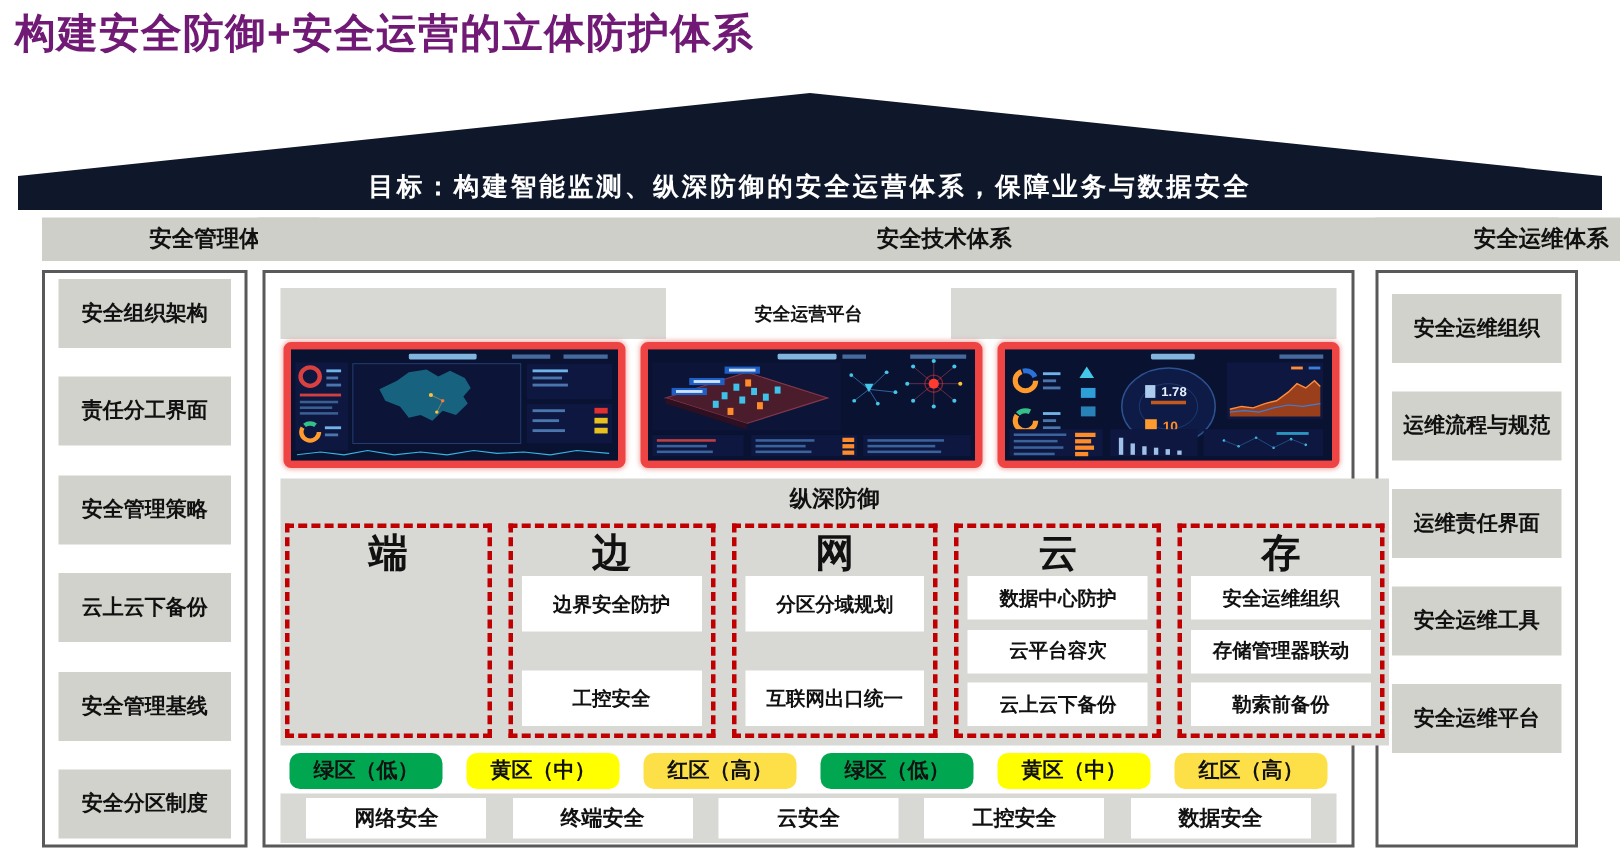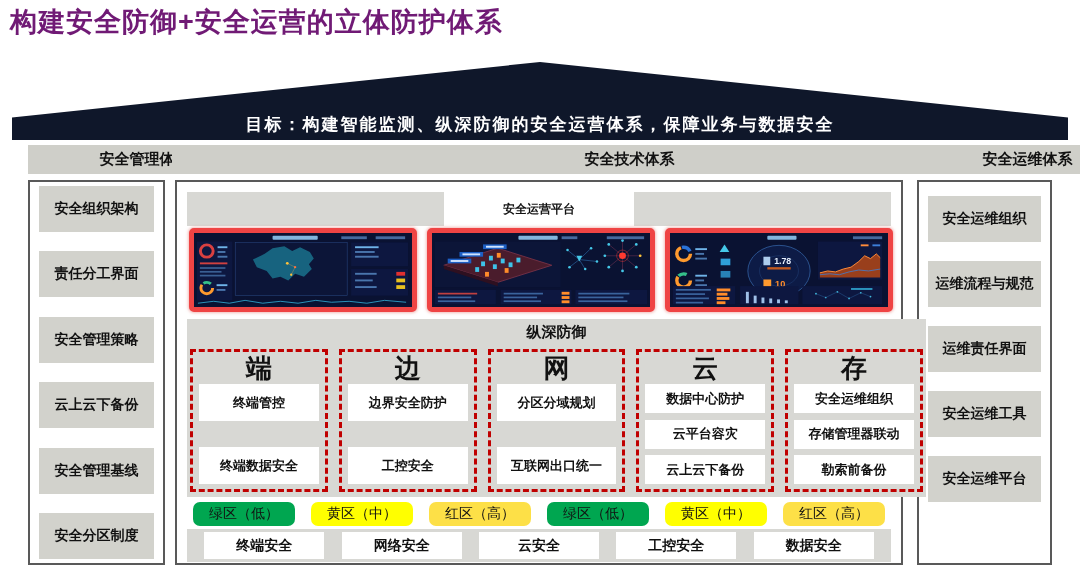--- a/index.html
+++ b/index.html
@@ -66,21 +66,21 @@
   .group-items{flex:1;display:flex;flex-direction:column;justify-content:space-between;}
   .ditem{
     background:#fff;display:flex;align-items:center;justify-content:center;
     font-weight:bold;font-size:13px;white-space:nowrap;
   }
   .g2 .ditem{height:37px;}
   .g3 .ditem{height:29px;}
   .legend{position:absolute;left:16px;top:320px;width:692px;height:25px;display:flex;justify-content:space-between;}
   .zone{
     width:102px;height:24px;border-radius:7px;display:flex;align-items:center;
-    justify-content:center;font-weight:normal;font-size:14px;color:#111;
+    justify-content:center;font-weight:bold;font-size:14px;color:#111;
   }
   .zone-g{background:#00a650}.zone-y{background:#ffff00}.zone-r{background:#fde047}
   .domains-bar{
     position:absolute;left:10px;top:347px;width:704px;height:33px;background:#d8d8d4;
     display:flex;align-items:center;justify-content:space-evenly;
   }
   .domain{
     width:120px;height:27px;background:#fff;display:flex;align-items:center;
     justify-content:center;font-weight:bold;font-size:14px;
   }
@@ -297,24 +297,20 @@
       <polyline points="150,64 160,68 172,62 184,69 196,63 206,67" fill="none" stroke="#2f6fae" stroke-width=".4"></polyline>
       <rect x="186" y="58" width="22" height="2" fill="#35b6e0" opacity=".8"></rect>
     </svg>
   </div>
 
   <div class="defense-area">
     <div class="defense-title">纵深防御</div>
     <div class="groups">
       <div class="group g2">
         <div class="group-name">端</div>
-        <div class="group-items">
-          <div class="ditem">终端管控</div>
-          <div class="ditem">终端数据安全</div>
-        </div>
       </div>
       <div class="group g2">
         <div class="group-name">边</div>
         <div class="group-items">
           <div class="ditem">边界安全防护</div>
           <div class="ditem">工控安全</div>
         </div>
       </div>
       <div class="group g2">
         <div class="group-name">网</div>
@@ -345,20 +341,20 @@
   <div class="legend">
     <div class="zone zone-g">绿区（低）</div>
     <div class="zone zone-y">黄区（中）</div>
     <div class="zone zone-r">红区（高）</div>
     <div class="zone zone-g">绿区（低）</div>
     <div class="zone zone-y">黄区（中）</div>
     <div class="zone zone-r">红区（高）</div>
   </div>
 
   <div class="domains-bar">
+    <div class="domain">网络安全</div>
     <div class="domain">终端安全</div>
-    <div class="domain">网络安全</div>
     <div class="domain">云安全</div>
     <div class="domain">工控安全</div>
     <div class="domain">数据安全</div>
   </div>
 
 </div>
 
 </body></html>

